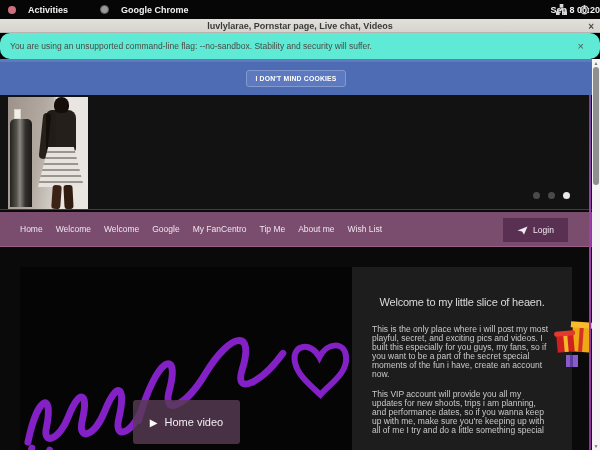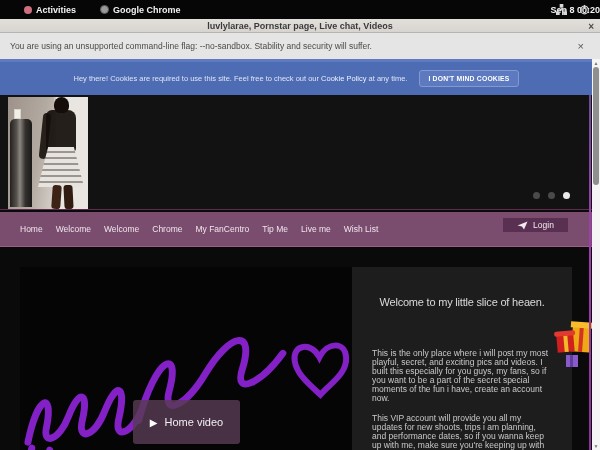--- a/index.html
+++ b/index.html
@@ -3,38 +3,38 @@
 <meta charset="utf-8">
 <style>
   * { margin:0; padding:0; box-sizing:border-box; }
   html,body { width:600px; height:450px; overflow:hidden; background:#000;
     font-family:"Liberation Sans", sans-serif; }
   .screen { position:relative; width:600px; height:450px; background:#000; overflow:hidden; }
 
   
   .topbar { position:absolute; top:0; left:0; width:600px; height:19px; background:#060606;
     display:flex; align-items:center; color:#f2f2f2; font-size:9px; font-weight:bold; }
-  .tb-left { display:flex; align-items:center; gap:4px; padding-left:24px; }
+  .tb-left { display:flex; align-items:center; gap:12px; padding-left:8px; }
   .dot-ind { width:8px; height:8px; border-radius:50%; background:#ce6f80; }
   .chrome-ind { width:9px; height:9px; border-radius:50%; background:#9a9a9a; border:1.5px solid #5d5d5d; margin-left:20px; }
   .tb-clock { position:absolute; left:0; right:0; text-align:right; font-weight:bold; }
   .tb-right { margin-left:auto; display:flex; align-items:center; gap:12px; padding-right:10px; z-index:2; }
   .net-icon svg, .pow-icon svg { display:block; }
 
   
   .wtitle { position:absolute; top:19px; left:0; width:600px; height:14px;
     background:linear-gradient(#e3e0dc,#d7d4cf); border-bottom:1px solid #b8b5b0;
     display:flex; align-items:center; justify-content:center;
     font-size:9px; font-weight:bold; color:#3a3a3a; }
   .wclose { position:absolute; right:6px; top:0; height:14px; display:flex; align-items:center;
     font-size:10px; color:#4a4a4a; cursor:default; }
 
   
-  .warnbar { position:absolute; top:33px; left:0; width:600px; height:26px; background:#e5e5e5;
-    display:flex; align-items:center; font-size:8.5px; color:#4c4a47; padding:0 10px; }
+  .warnbar { position:absolute; top:33px; left:0; width:600px; height:26px; background:#5eead4;
+    display:flex; align-items:center; font-size:8.5px; color:#4c4a47; padding:0 10px;border-radius:10px; }
   .warnclose { margin-left:auto; font-size:11px; color:#5a5855; padding-right:6px; }
 
   
   .viewport { position:absolute; top:59px; left:0; width:600px; height:391px; background:#0a0a0a; overflow:hidden; }
 
   
   .cookie { position:absolute; top:0; left:0; width:592px; height:36px; background:#4d6cb4;
     border-top:3px solid #5f7bbf; display:flex; align-items:center; justify-content:center; gap:12px;
     color:#dfe5f2; font-size:7.5px; }
   .cookie .link { color:#eef2fb; }
@@ -63,40 +63,40 @@
   .dots { position:absolute; right:22px; bottom:10px; display:flex; gap:8px; }
   .dots i { width:7px; height:7px; border-radius:50%; background:#4a4a4a; }
   .dots i.active { background:#e9e9e9; }
 
   
   .nav { position:absolute; top:153px; left:0; width:592px; height:35px; background:#7a4c6e;
     border-bottom:1px solid #9a5f86; display:flex; align-items:center; padding-left:20px; }
   .nav-items { display:flex; gap:13px; font-size:8.5px; color:#f0e6ee; }
   .nav-items span { white-space:nowrap; }
   .nav-btns { position:absolute; right:24px; top:6px; display:flex; }
-  .btn-login { width:65px; height:14px; background:#5a3052; color:#f3eaf1; font-size:8.5px;
+  .btn-login { width:65px; height:24px; background:#5a3052; color:#f3eaf1; font-size:8.5px;
     display:flex; align-items:center; justify-content:center; gap:5px; }
   .btn-join { width:76px; height:24px; background:#e7d7e3; color:#3a2436; font-size:8.5px;
     display:flex; align-items:center; justify-content:center; gap:5px; border-radius:0 2px 2px 0; }
   .person-icon { position:relative; width:9px; height:9px; display:inline-block; }
   .person-icon::before { content:""; position:absolute; left:2.5px; top:0; width:4px; height:4px; border-radius:50%; background:#3a2436; }
   .person-icon::after { content:""; position:absolute; left:0.5px; top:4.5px; width:8px; height:4.5px; border-radius:4px 4px 1px 1px; background:#3a2436; }
 
   
   .video-panel { position:absolute; top:208px; left:20px; width:332px; height:183px; background:#050505; overflow:hidden; }
   .signature { position:absolute; left:0; bottom:-12px; }
   .play-btn { position:absolute; left:113px; top:133px; width:107px; height:44px;
     background:rgba(88,58,84,.82); border-radius:3px; display:flex; align-items:center; justify-content:center;
     gap:7px; color:#f2eef2; font-size:11px; }
   .play-glyph { font-size:10px; color:#fff; }
 
   .about-panel { position:absolute; top:208px; left:352px; width:220px; height:183px; background:#1d1d1d;
     color:#c9c9c9; padding:29px 20px 0; overflow:hidden; }
   .about-panel h2 { font-size:11px; font-weight:normal; color:#dadada; letter-spacing:-.2px;
-    text-align:center; margin-bottom:41px; white-space:nowrap; }
+    text-align:center; margin-bottom:17px; white-space:nowrap; }
   .about-panel p { font-size:8.5px; line-height:9px; margin-bottom:11px; }
 
   
   .gifts { position:absolute; left:557px; top:264px; width:36px; height:58px; }
   .gift { position:absolute; }
   .g-yellow { right:3px; top:2px; width:18px; height:27px; background:#efa915; transform:rotate(4deg); }
   .g-yellow::before { content:""; position:absolute; left:7px; top:0; width:4px; height:100%; background:#d23322; }
   .g-yellow::after { content:""; position:absolute; left:-2px; top:-3px; width:22px; height:6px; background:#f7bc2e; }
   .g-red { left:0; top:12px; width:17px; height:17px; background:#cf1f1f; transform:rotate(-5deg); }
   .g-red::before { content:""; position:absolute; left:6.5px; top:0; width:4px; height:100%; background:#f2b928; }
@@ -158,21 +158,20 @@
   </div>
 
   <div class="warnbar">
     <span>You are using an unsupported command-line flag: --no-sandbox. Stability and security will suffer.</span>
     <span class="warnclose">×</span>
   </div>
 
   <div class="viewport">
 
     <div class="cookie">
-      <span><span>Hey there! Cookies are required to use this site. Feel free to check out our </span><span class="link">Cookie Policy</span><span> at any time.</span></span>
       <span class="cookie-btn">I DON'T MIND COOKIES</span>
     </div>
 
     <div class="hero">
       <div class="photo">
         <div class="door"></div>
         <div class="switch"></div>
         <div class="heater"></div>
         <div class="fig-arm"></div>
         <div class="fig-torso"></div>
@@ -186,24 +185,24 @@
         <i></i>
         <i class="active"></i>
       </div>
     </div>
 
     <div class="nav">
       <div class="nav-items">
         <span>Home</span>
         <span>Welcome</span>
         <span>Welcome</span>
-        <span>Chrome</span>
+        <span>Google</span>
         <span>My FanCentro</span>
         <span>Tip Me</span>
-        <span>Live me</span>
+        <span>About me</span>
         <span>Wish List</span>
       </div>
       <div class="nav-btns">
         <div class="btn-login">
           <svg width="11" height="9" viewBox="0 0 22 18">
               <path d="M1 9 L21 1 L14 17 L10 11 L1 9 Z" fill="#f3eaf1"></path>
             </svg>
           <span>Login</span>
         </div>
       </div>

